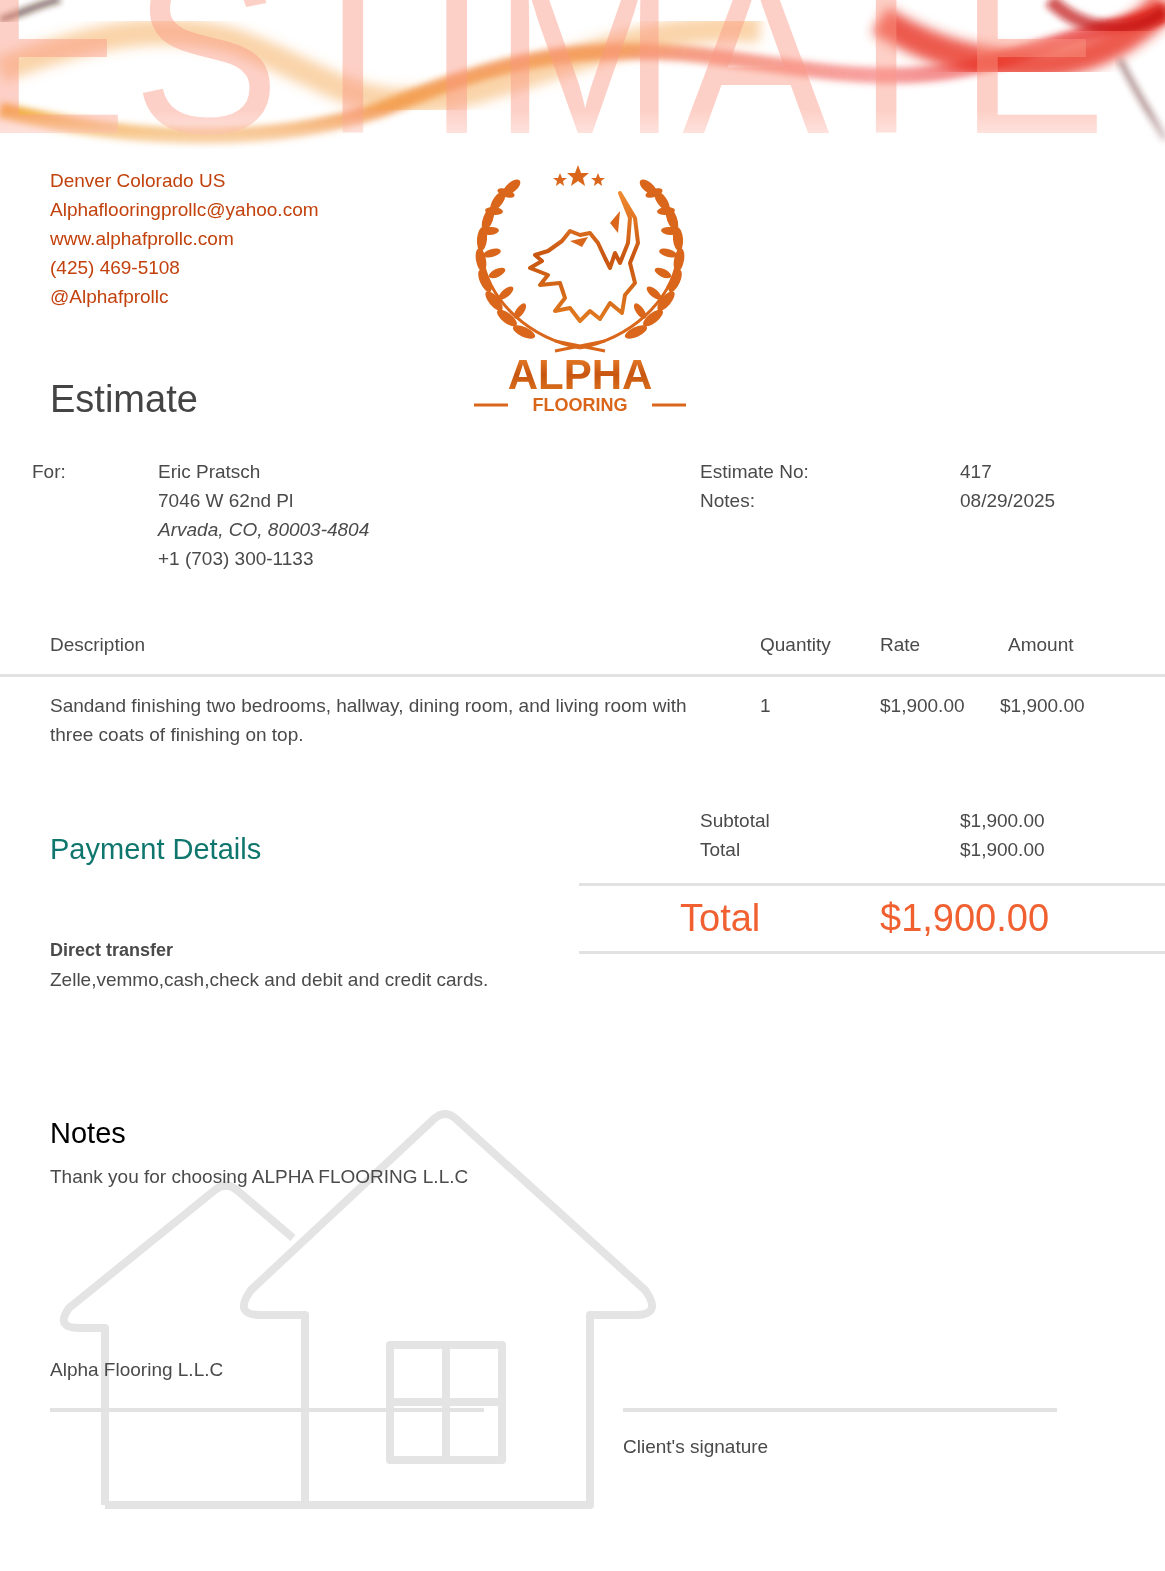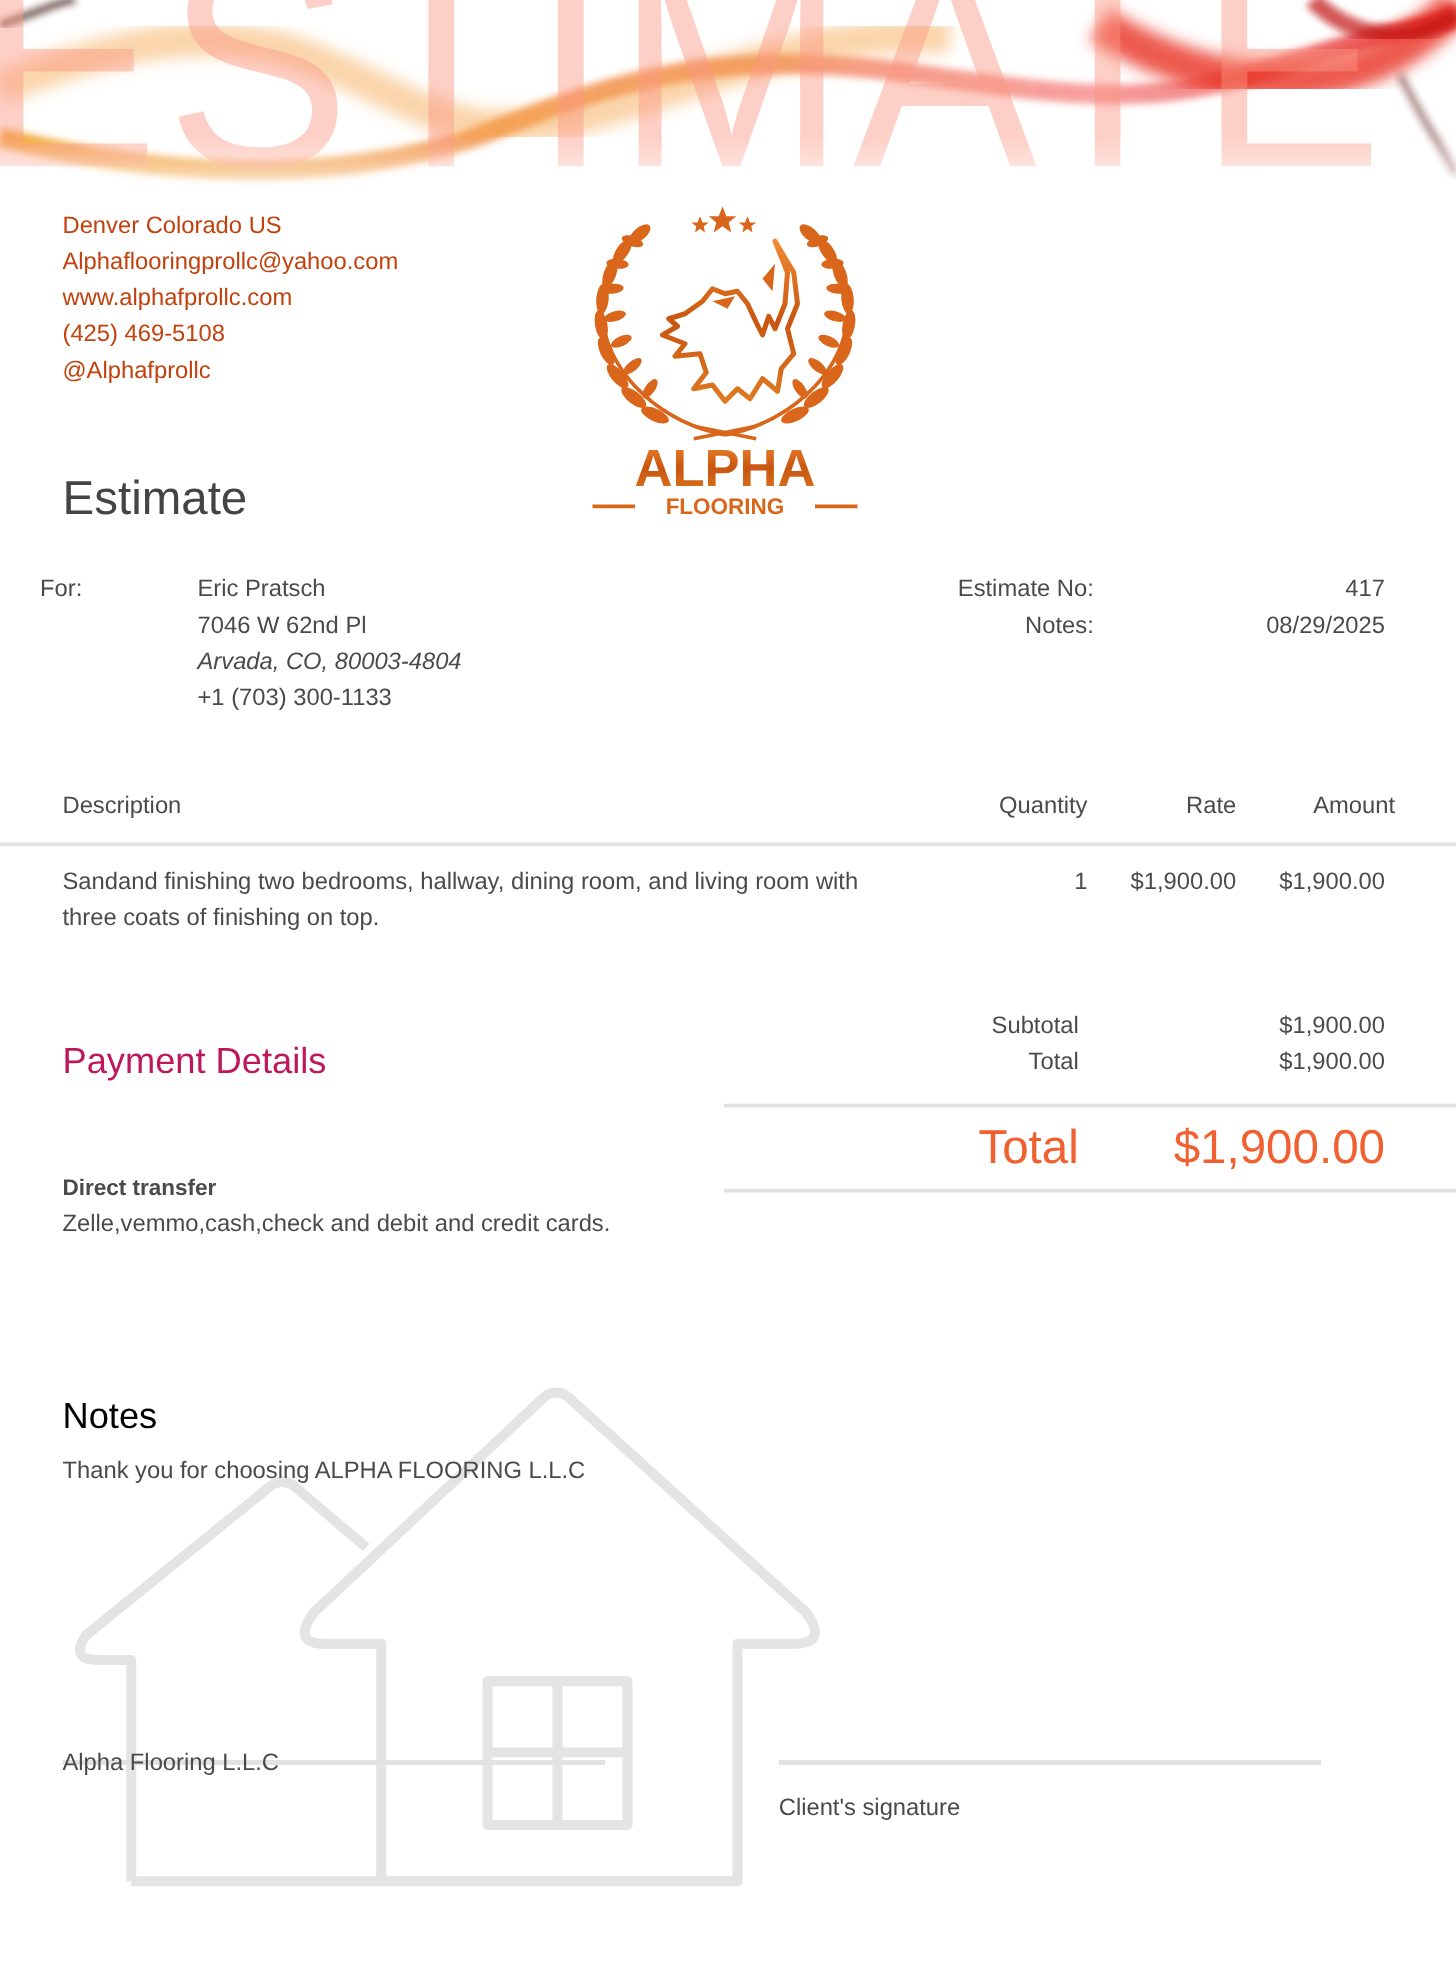--- a/index.html
+++ b/index.html
@@ -30,21 +30,21 @@
       background: linear-gradient(to bottom, rgba(255,255,255,0), #fff);
     }
 
     .contact-line { font-size: 19px; line-height: 29px; color: #c2410c; }
 
     .logo { position: absolute; left: 470px; top: 163px; width: 220px; height: 252px; }
 
     .title { font-size: 38px; color: #444; }
 
     .txt { font-size: 19px; color: #4a4a4a; white-space: nowrap; }
-    .right { text-align: right; }
+    .right { }
 
     .rule { position: absolute; background: #e2e2e2; }
 
     .total-big { font-size: 38px; color: #f06030; }
 
     .house { position: absolute; left: 55px; top: 1110px; }
   </style>
 </head>
 <body>
 
@@ -183,21 +183,21 @@
 
 <div class="abs txt right" style="left:700px; width:163px; top:810px;">Subtotal</div>
 <div class="abs txt right" style="left:960px; width:148px; top:810px;">$1,900.00</div>
 <div class="abs txt right" style="left:700px; width:163px; top:839px;">Total</div>
 <div class="abs txt right" style="left:960px; width:148px; top:839px;">$1,900.00</div>
 <div class="rule" style="left:579px; top:883px; width:586px; height:3px;"></div>
 <div class="abs total-big right" style="left:680px; width:183px; top:897px;">Total</div>
 <div class="abs total-big right" style="left:880px; width:228px; top:897px;">$1,900.00</div>
 <div class="rule" style="left:579px; top:951px; width:586px; height:3px;"></div>
 
-<div class="abs" style="left:50px; top:833px; font-size:29px; color:#be185d;">Payment Details</div>
+<div class="abs" style="left:50px; top:833px; font-size:29px; color:#0f766e;">Payment Details</div>
 <div class="abs txt" style="left:50px; top:940px; font-weight:bold; font-size:18px;">Direct transfer</div>
 <div class="abs txt" style="left:50px; top:969px;">Zelle,vemmo,cash,check and debit and credit cards.</div>
 
 <svg class="house" width="610" height="410" viewBox="0 0 610 410">
   <g fill="none" stroke="#e4e4e4" stroke-width="8" stroke-linejoin="round">
 
     <path d="M50,395 L50,218 L24,218 Q0,218 14,198 L160,80 Q172,70 184,82 L238,128"></path>
 
     <path d="M250,395 L250,205 L205,205 Q178,205 196,180 L380,8 Q390,0 400,8 L590,180 Q608,205 580,205 L535,205 L535,395 Z"></path>
     <line x1="50" y1="395" x2="250" y2="395"></line>
@@ -205,15 +205,15 @@
     <rect x="335" y="235" width="112" height="115"></rect>
     <line x1="391" y1="235" x2="391" y2="350"></line>
     <line x1="335" y1="292" x2="447" y2="292"></line>
   </g>
 </svg>
 
 <div class="abs" style="left:50px; top:1117px; font-size:29px; color:#000000;">Notes</div>
 <div class="abs txt" style="left:50px; top:1166px;">Thank you for choosing ALPHA FLOORING L.L.C</div>
 
 <div class="rule" style="left:50px; top:1408px; width:434px; height:4px;"></div>
-<div class="abs txt" style="left:50px; top:1400px;text-align:center;">Alpha Flooring L.L.C</div>
+<div class="abs txt" style="left:50px; top:1359px;text-align:center;">Alpha Flooring L.L.C</div>
 <div class="rule" style="left:623px; top:1408px; width:434px; height:4px;"></div>
 <div class="abs txt" style="left:623px; top:1436px;">Client's signature</div>
 
 </body></html>

